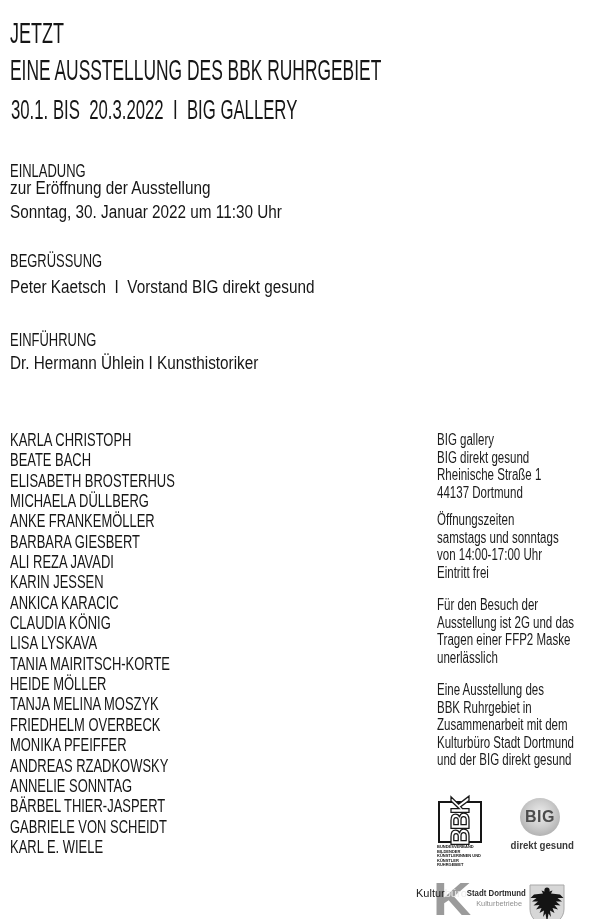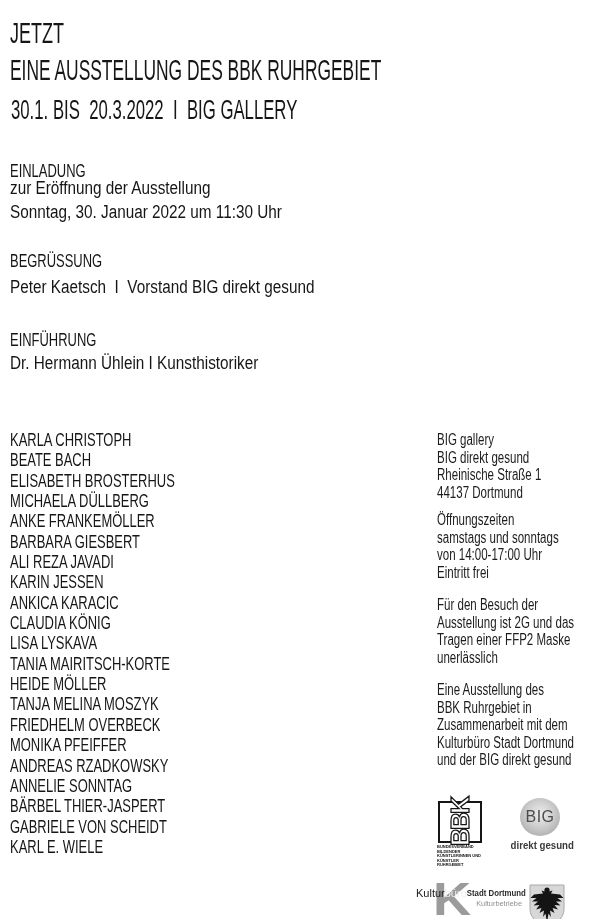--- a/index.html
+++ b/index.html
@@ -31,21 +31,21 @@
       transform:translate(-50%,-50%) rotate(-90deg);
       font-size:25px;font-weight:700;letter-spacing:-2px;
       color:#ffffff;-webkit-text-stroke:1.3px #161616;text-stroke:1.3px #161616;}
   .bbk-caption{margin-top:2px;font-size:4px;line-height:4.6px;font-weight:700;
       white-space:pre-wrap;color:#161616;width:48px;}
   
   .big{left:508px;top:786px;width:64px;text-align:center;}
   .big-circle{width:40px;height:38px;margin:0 auto;border-radius:50%;
       background:radial-gradient(circle at 50% 42%, #ededed 0%, #cdcdcd 45%, #9c9c9c 100%);
       display:flex;align-items:center;justify-content:center;
-      font-size:16px;font-weight:400;color:#4c4c4c;letter-spacing:.5px;}
+      font-size:16px;font-weight:700;color:#4c4c4c;letter-spacing:.5px;}
   .big-tagline{margin-top:3px;font-size:10.5px;font-weight:700;color:#3a3a3a;white-space:nowrap;
       transform:scaleX(.92);transform-origin:50% 0;}
   
   .kb{left:416px;top:866px;width:72px;height:52px;}
   .kb-k{position:absolute;left:17px;top:-2px;font-size:46px;line-height:46px;font-weight:700;
       color:#9b9b9b;transform:scaleX(1.15);transform-origin:0 0;}
   .kb-word{position:absolute;left:0px;top:9px;font-size:11px;font-weight:400;white-space:nowrap;}
   .kb-dark{color:#1a1a1a}.kb-light{color:#ececec}
   
   .sd-text{left:462px;top:877px;width:60px;text-align:right;line-height:9.5px;transform:scaleX(.92);transform-origin:100% 0;}

